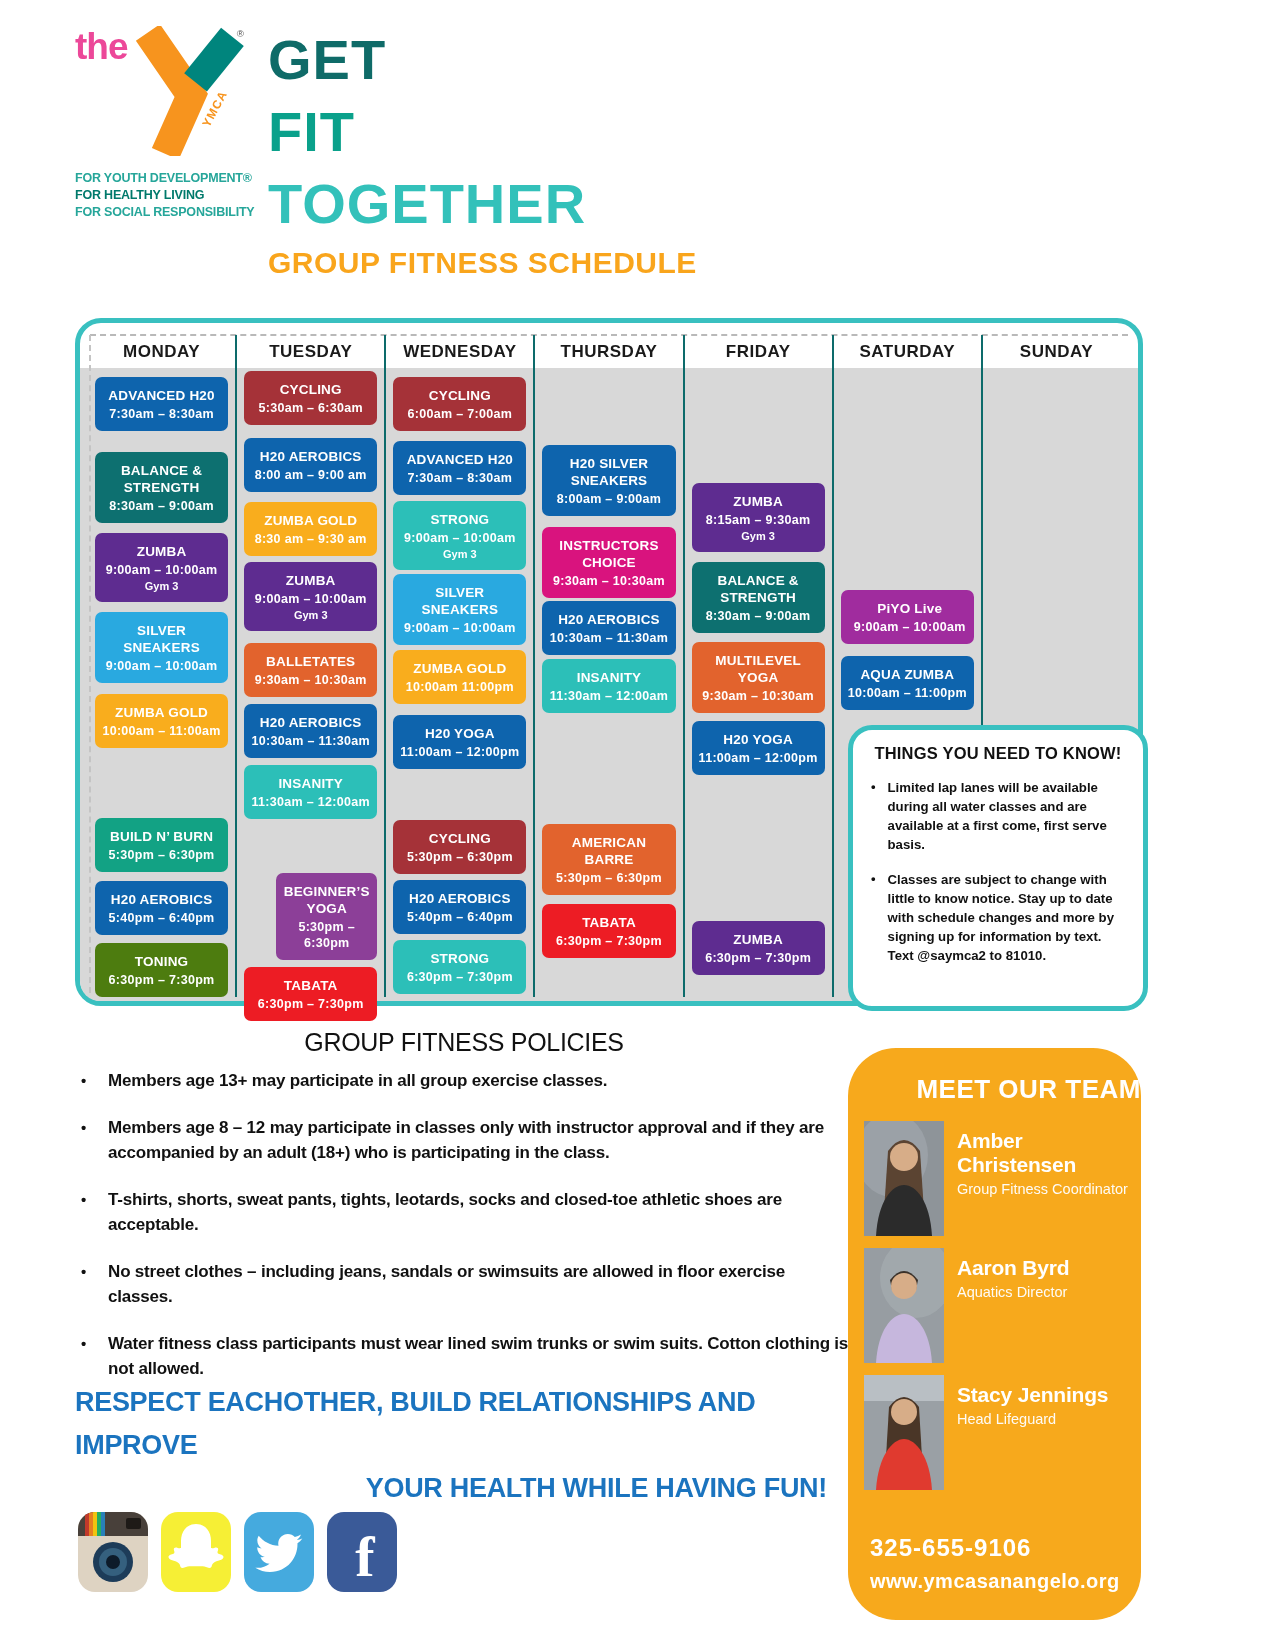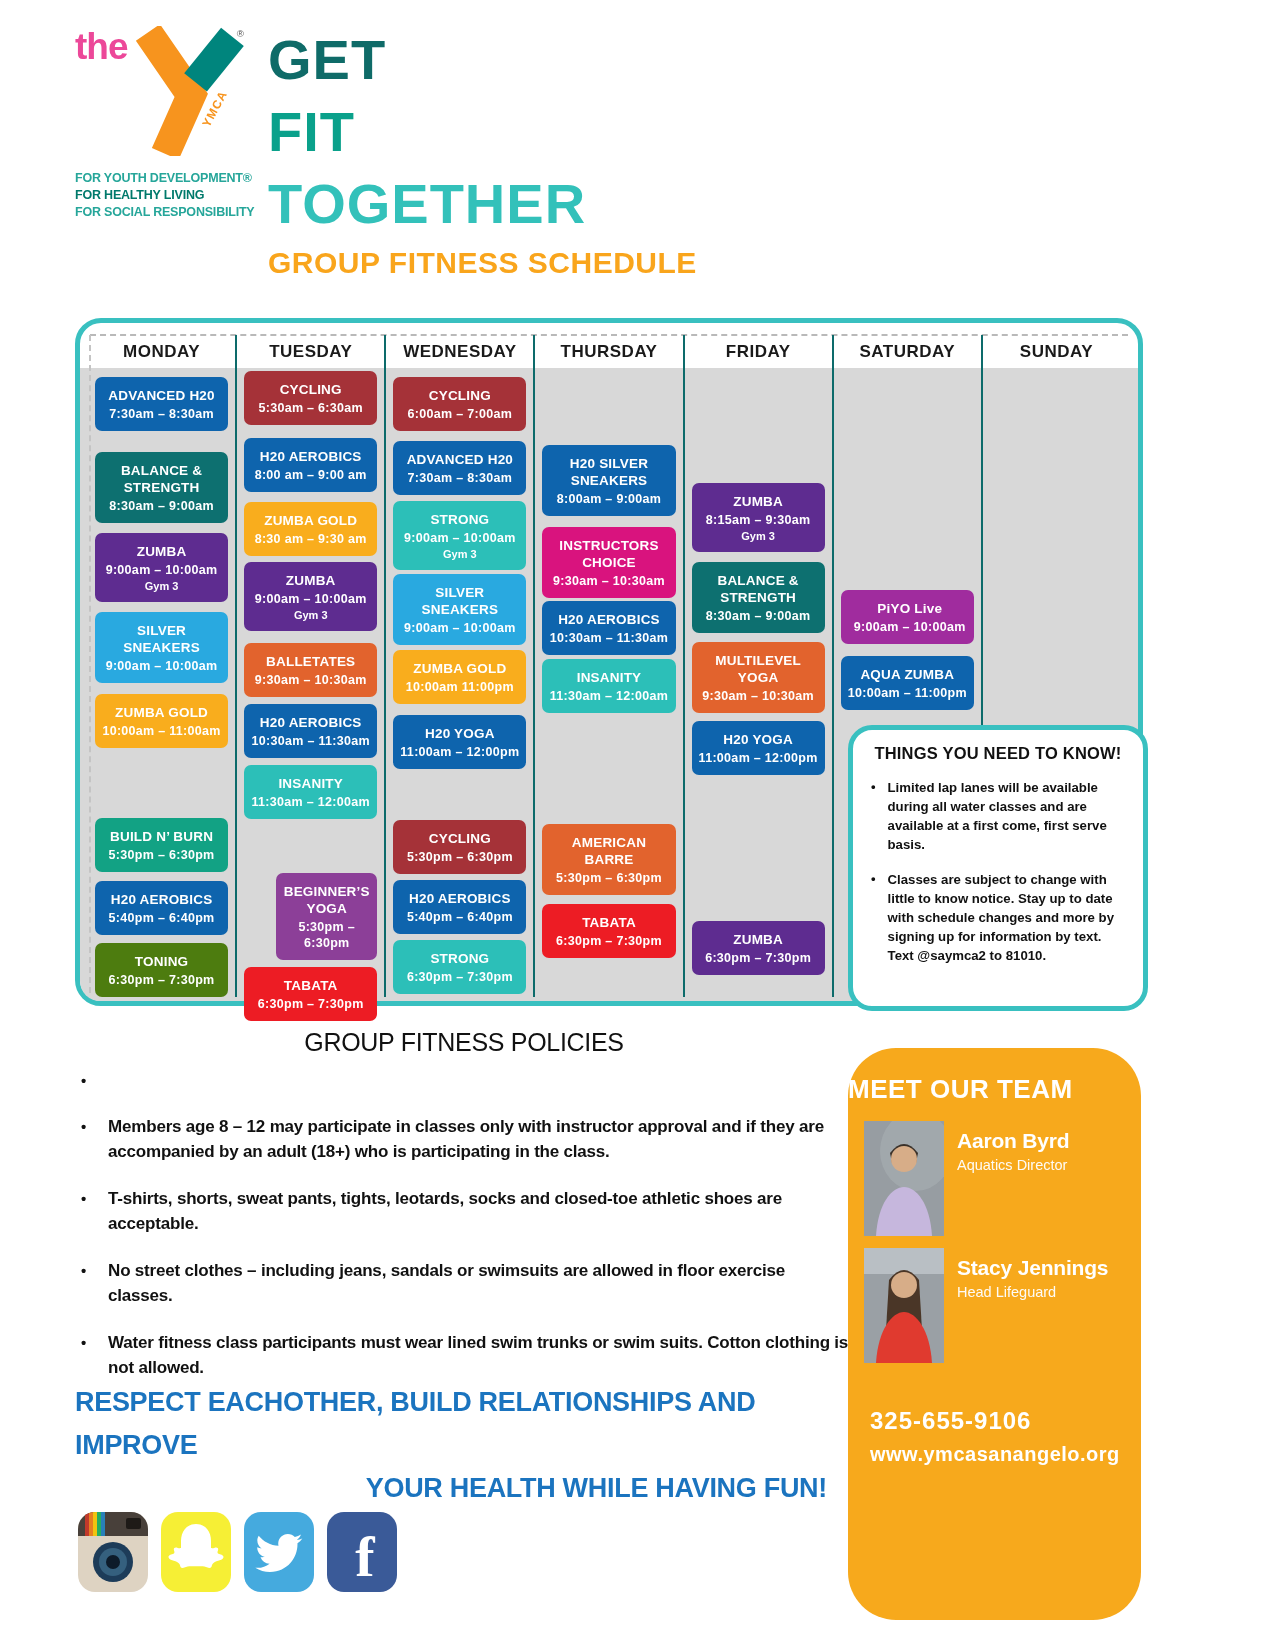--- a/index.html
+++ b/index.html
@@ -75,21 +75,21 @@
   .sc { background:#f6ef35; }
   .tw { background:#45aade; }
   .fb { background:#3a5a98; }
   .fb-f { position:absolute; left:54%; top:55%; transform:translate(-50%,-50%); color:#fff;
           font-weight:bold; font-size:58px; font-family:"Liberation Serif","DejaVu Serif",serif; }
   .s-svg { position:absolute; inset:0; width:100%; height:100%; }
 
   
   .team-card { position:absolute; left:848px; top:1048px; width:293px; height:572px;
                background:#f7a91c; border-radius:48px; padding:26px 0 0; }
-  .team-title { text-align:left; color:#fff; font-weight:bold; font-size:26px; letter-spacing:0.5px;
+  .team-title { text-align:right; color:#fff; font-weight:bold; font-size:26px; letter-spacing:0.5px;
                 margin-bottom:16px; }
   .member { display:flex; margin:0 12px 12px 16px; gap:13px; }
   .photo { width:80px; height:115px; flex:0 0 80px; overflow:hidden; }
   .m-name { color:#fff; font-weight:bold; font-size:21px; margin-top:8px; letter-spacing:-0.2px; }
   .m-role { color:#fff; font-size:14.5px; margin-top:4px; font-weight:400; opacity:0.96; }
   .contact { margin:44px 0 0 22px; color:#fff; }
   .phone { font-size:24px; font-weight:600; letter-spacing:1px; }
   .website { font-size:20px; font-weight:600; margin-top:8px; letter-spacing:0.5px; }
 </style>
 </head>
@@ -338,20 +338,21 @@
 Text @saymca2 to 81010.</span></div>
         </div>
     </div>
   </div>
 
   <div class="policies">
     <div class="policies-title">GROUP FITNESS POLICIES</div>
     <div>
         <div class="policy-item">
           <span class="dot">•</span>
+          <span>Members age 13+ may participate in all group exercise classes.</span>
         </div>
         <div class="policy-item">
           <span class="dot">•</span>
           <span>Members age 8 – 12 may participate in classes only with instructor approval and if they are accompanied by an adult (18+) who is participating in the class.</span>
         </div>
         <div class="policy-item">
           <span class="dot">•</span>
           <span>T-shirts, shorts, sweat pants, tights, leotards, socks and closed-toe athletic shoes are acceptable.</span>
         </div>
         <div class="policy-item">
@@ -394,20 +395,35 @@
       </svg>
     </div>
     <div class="s-icon fb">
       <div class="fb-f">f</div>
     </div>
   </div>
 
   <div class="team-card">
     <div class="team-title">MEET OUR TEAM</div>
 
+    <div class="member">
+      <div class="photo">
+        <svg width="80" height="115" viewBox="0 0 80 115">
+          <rect width="80" height="115" fill="#8e9499"></rect>
+          <ellipse cx="28" cy="34" rx="36" ry="42" fill="#a6acb2" opacity="0.55"></ellipse>
+          <path d="M24 30 q16 -22 32 0 l4 60 h-40 z" fill="#5b4432"></path>
+          <circle cx="40" cy="36" r="14" fill="#d7ad88"></circle>
+          <path d="M12 115 C14 80 28 64 40 64 C52 64 66 80 68 115 Z" fill="#2b2b2b"></path>
+        </svg>
+      </div>
+      <div>
+        <div class="m-name">Amber Christensen</div>
+        <div class="m-role">Group Fitness Coordinator</div>
+      </div>
+    </div>
 
     <div class="member">
       <div class="photo">
         <svg width="80" height="115" viewBox="0 0 80 115">
           <rect width="80" height="115" fill="#979da2"></rect>
           <ellipse cx="52" cy="30" rx="36" ry="40" fill="#aab0b5" opacity="0.55"></ellipse>
           <path d="M26 32 q14 -18 28 0 l-2 10 h-24 z" fill="#3a3129"></path>
           <circle cx="40" cy="38" r="13" fill="#d7ad88"></circle>
           <path d="M12 115 C14 82 28 66 40 66 C52 66 66 82 68 115 Z" fill="#c6b7dd"></path>
         </svg>

